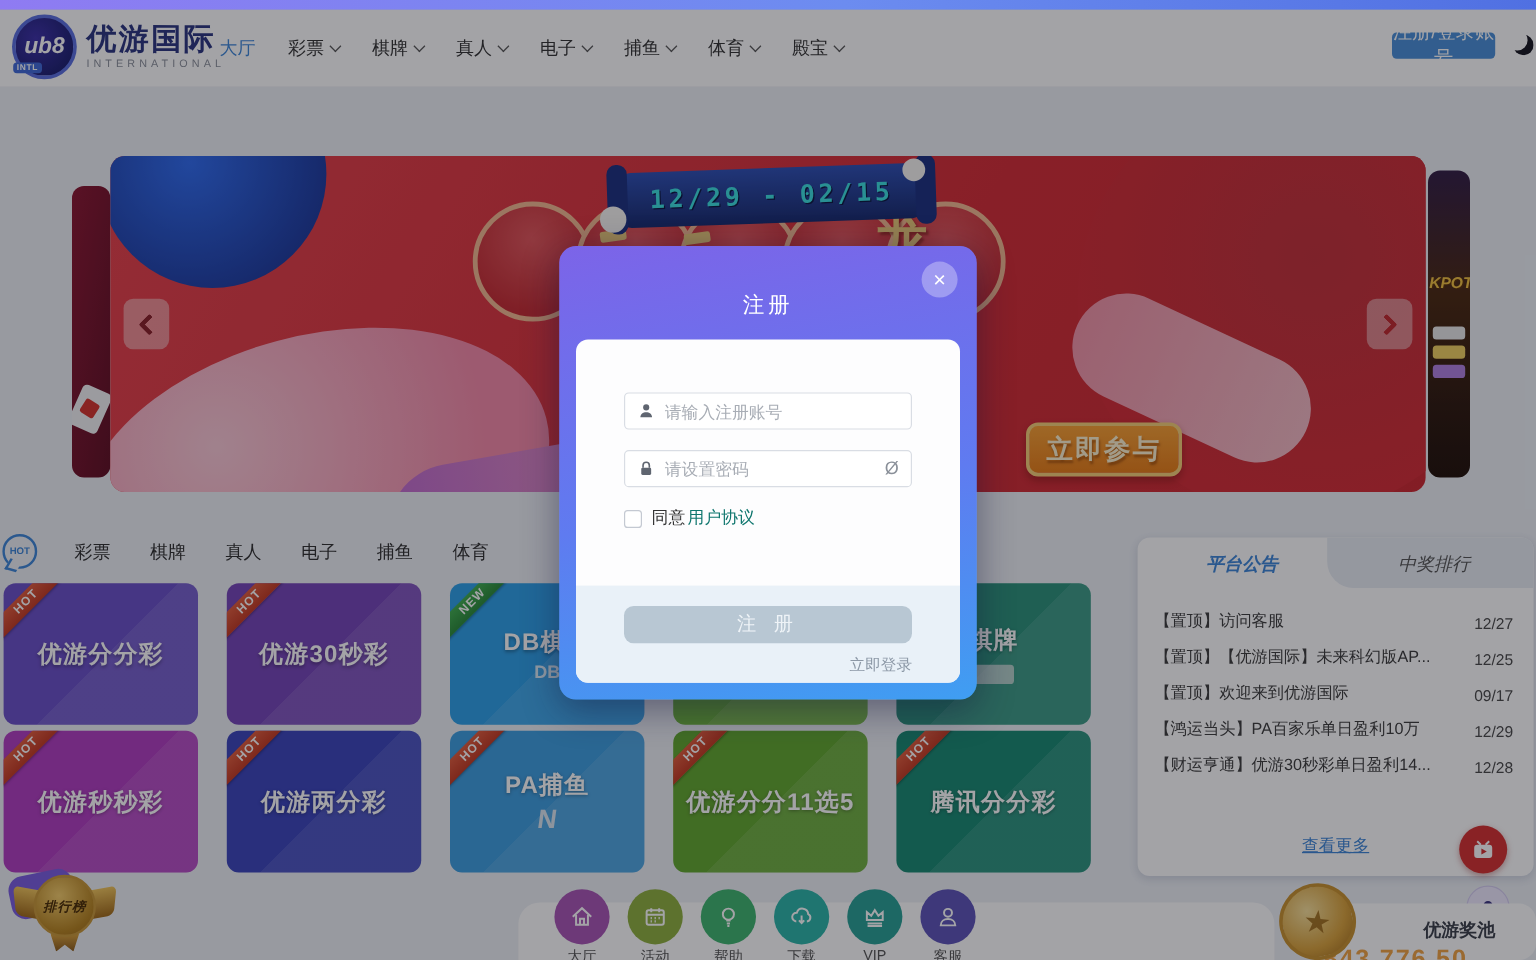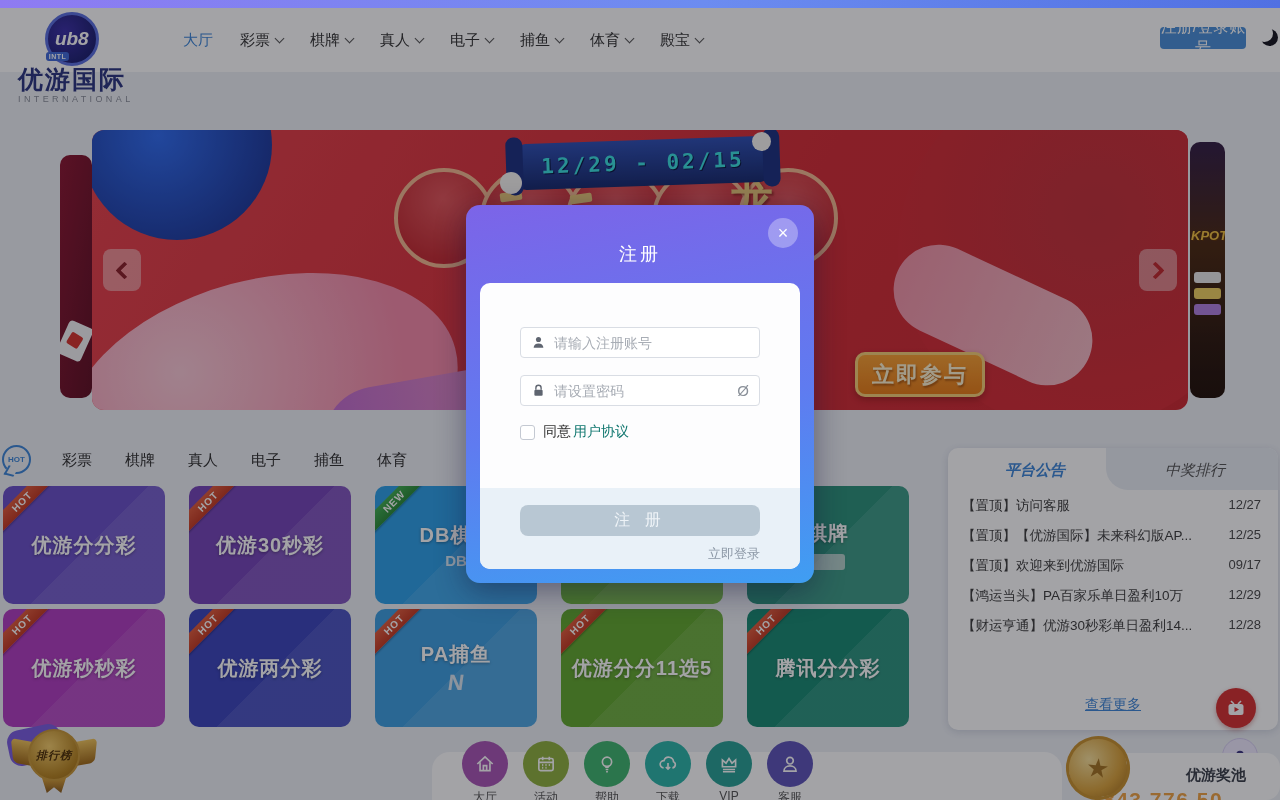--- a/index.html
+++ b/index.html
@@ -5,21 +5,21 @@
   * { margin:0; padding:0; box-sizing:border-box; }
   body { background:#222; font-family:"Liberation Sans","DejaVu Sans",sans-serif; }
   #app { position:relative; width:1280px; height:800px; background:#eef1f6; overflow:hidden; font-family:"Liberation Sans","DejaVu Sans",sans-serif; }
 
   
   .topbar { position:absolute; top:0; left:0; right:0; height:8px;
     background:linear-gradient(90deg,#8f7bf2,#6c8cf0 55%,#5070e2); z-index:45; }
 
   
   .navbar { position:absolute; top:8px; left:0; right:0; height:64px; background:#fff; z-index:10; }
-  .logo-wrap { position:absolute; left:10px; top:4px; display:flex; align-items:center;flex-direction:column; }
+  .logo-wrap { position:absolute; left:10px; top:4px; display:flex; align-items:center; }
   .logo-circle { position:relative; width:54px; height:54px; border-radius:50%;
     background:radial-gradient(circle at 35% 35%, #3b2fa8, #121a5e); border:3px solid #5a6fe0;
     color:#fff; font-style:italic; font-weight:bold; font-size:19px; display:flex; align-items:center; justify-content:center; }
   .logo-badge { position:absolute; bottom:2px; left:-2px; background:#3f6ad8; color:#fff; font-style:normal;
     font-size:7px; padding:1px 3px; border-radius:3px; letter-spacing:.5px; }
   .brand-text { margin-left:8px; }
   .brand-name { font-size:25px; font-weight:bold; color:#2a3580; letter-spacing:2px; line-height:1.1; }
   .brand-sub { font-size:9px; color:#8a8f9a; letter-spacing:3.4px; }
   .nav-menu { position:absolute; left:183px; top:0; height:64px; display:flex; align-items:center; gap:27px; font-size:15px; color:#333; }
   .nav-item { display:flex; align-items:center; cursor:pointer; white-space:nowrap; }
@@ -105,21 +105,21 @@
 
   
   .panel { position:absolute; left:948px; top:448px; width:330px; height:282px; background:#fff; border-radius:10px;
     box-shadow:0 2px 8px rgba(60,80,120,.18); }
   .panel-header { position:relative; height:42px; border-radius:10px 10px 0 0; overflow:hidden; }
   .panel-header-gray { position:absolute; right:0; top:0; width:52%; height:100%; background:#e8edf4; border-bottom-left-radius:22px; }
   .panel-tab { position:absolute; top:13px; font-size:15px; cursor:pointer;font-style:italic; }
   .panel-tab.active { left:57px; color:#3d86d8; font-weight:bold; }
   .panel-tab.inactive { right:53px; color:#555; }
   .ann-list { padding:7px 17px 0 14px; }
-  .ann-row { display:flex; justify-content:space-between; align-items:flex-start; height:30px; font-size:13.5px; color:#3c3c3c; cursor:pointer; }
+  .ann-row { display:flex; justify-content:space-between; align-items:flex-end; height:30px; font-size:13.5px; color:#3c3c3c; cursor:pointer; }
   .ann-title { max-width:242px; white-space:nowrap; overflow:hidden; }
   .ann-date { color:#4a4a4a; font-size:13px; }
   .more-link { position:absolute; left:0; right:0; bottom:16px; text-align:center; color:#3d86d8; font-size:14px;
     text-decoration:underline; cursor:pointer; }
   .video-btn { position:absolute; left:268px; top:240px; width:40px; height:40px; border-radius:50%; background:#d63030;
     display:flex; align-items:center; justify-content:center; cursor:pointer; box-shadow:0 2px 5px rgba(150,30,30,.4); }
 
   
   .rank-purple { position:absolute; left:8px; top:727px; width:54px; height:36px; border-radius:12px; background:#7a5ce0; transform:rotate(-12deg); }
   .rank-badge { position:absolute; left:12px; top:728px; width:84px; height:68px; }

